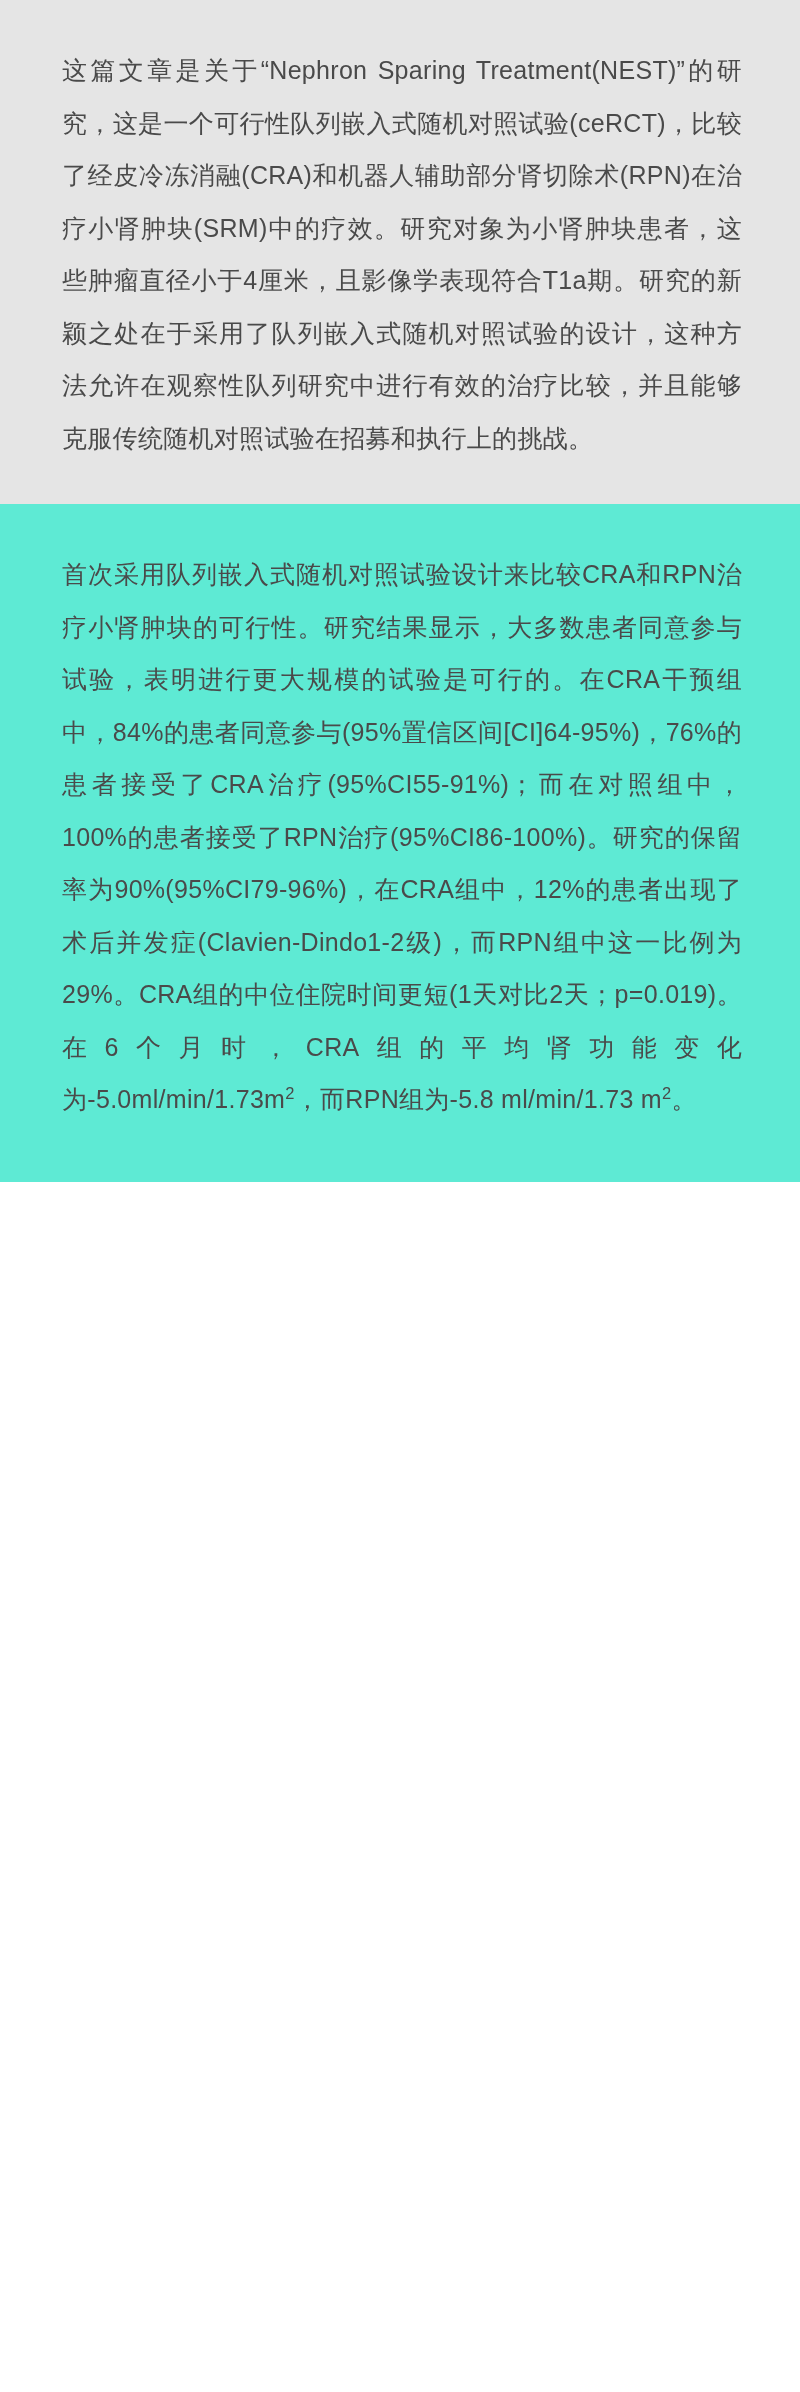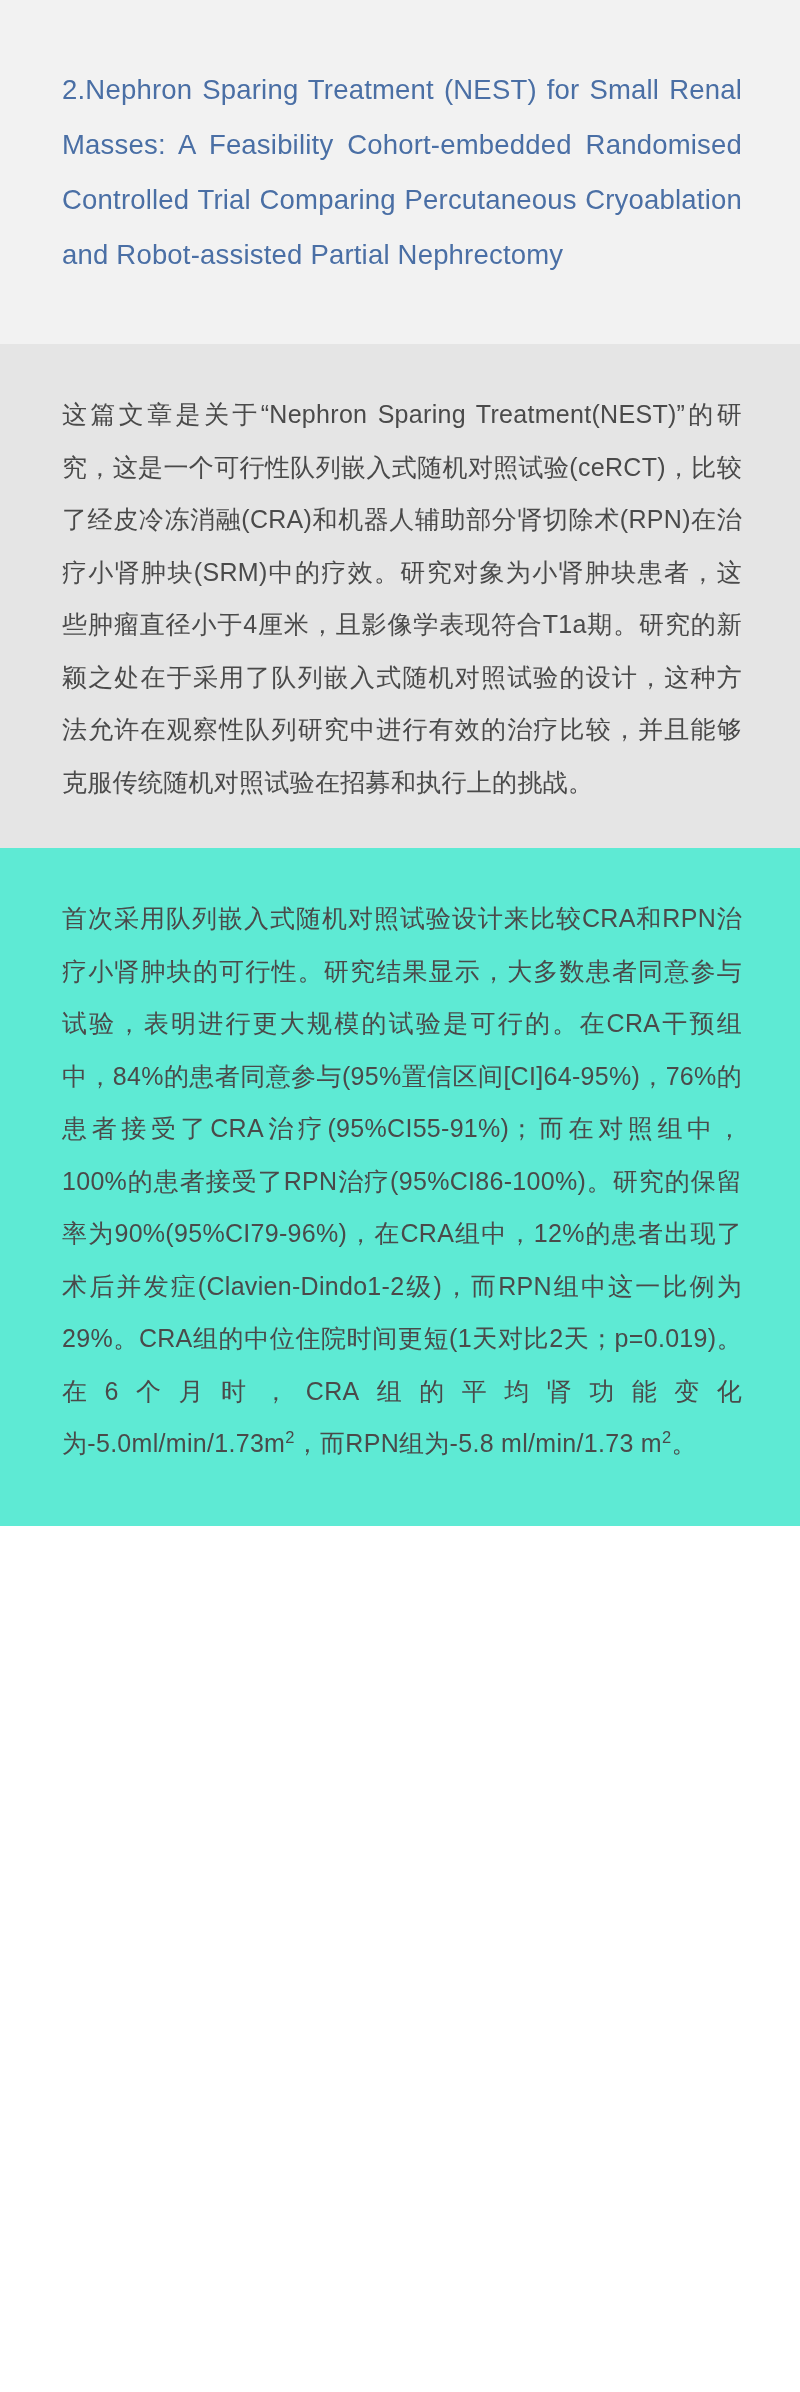--- a/index.html
+++ b/index.html
@@ -59,23 +59,20 @@
     font-size: 0.66em;
     vertical-align: super;
     line-height: 0;
   }
 </style>
 </head>
 <body>
 
 <div class="page">
 
-  <div class="block title-block">
-    <h1 class="title-text">2.Nephron Sparing Treatment (NEST) for Small Renal Masses: A Feasibility Cohort-embedded Randomised Controlled Trial Comparing Percutaneous Cryoablation and Robot-assisted Partial Nephrectomy</h1>
-  </div>
 
   <div class="block body-block">
     <p class="body-text">这篇文章是关于“Nephron Sparing Treatment(NEST)”的研究，这是一个可行性队列嵌入式随机对照试验(ceRCT)，比较了经皮冷冻消融(CRA)和机器人辅助部分肾切除术(RPN)在治疗小肾肿块(SRM)中的疗效。研究对象为小肾肿块患者，这些肿瘤直径小于4厘米，且影像学表现符合T1a期。研究的新颖之处在于采用了队列嵌入式随机对照试验的设计，这种方法允许在观察性队列研究中进行有效的治疗比较，并且能够克服传统随机对照试验在招募和执行上的挑战。</p>
   </div>
 
   <div class="block body-block-alt">
     <p class="body-text"><span>首次采用队列嵌入式随机对照试验设计来比较CRA和RPN治疗小肾肿块的可行性。研究结果显示，大多数患者同意参与试验，表明进行更大规模的试验是可行的。在CRA干预组中，84%的患者同意参与(95%置信区间[CI]64-95%)，76%的患者接受了CRA治疗(95%CI55-91%)；而在对照组中，100%的患者接受了RPN治疗(95%CI86-100%)。研究的保留率为90%(95%CI79-96%)，在CRA组中，12%的患者出现了术后并发症(Clavien-Dindo1-2级)，而RPN组中这一比例为29%。CRA组的中位住院时间更短(1天对比2天；p=0.019)。在6个月时，CRA组的平均肾功能变化为-5.0ml/min/1.73m</span><span class="sup">2</span><span>，而RPN组为-5.8 ml/min/1.73 m</span><span class="sup">2</span><span>。</span></p>
   </div>
 
 </div>

